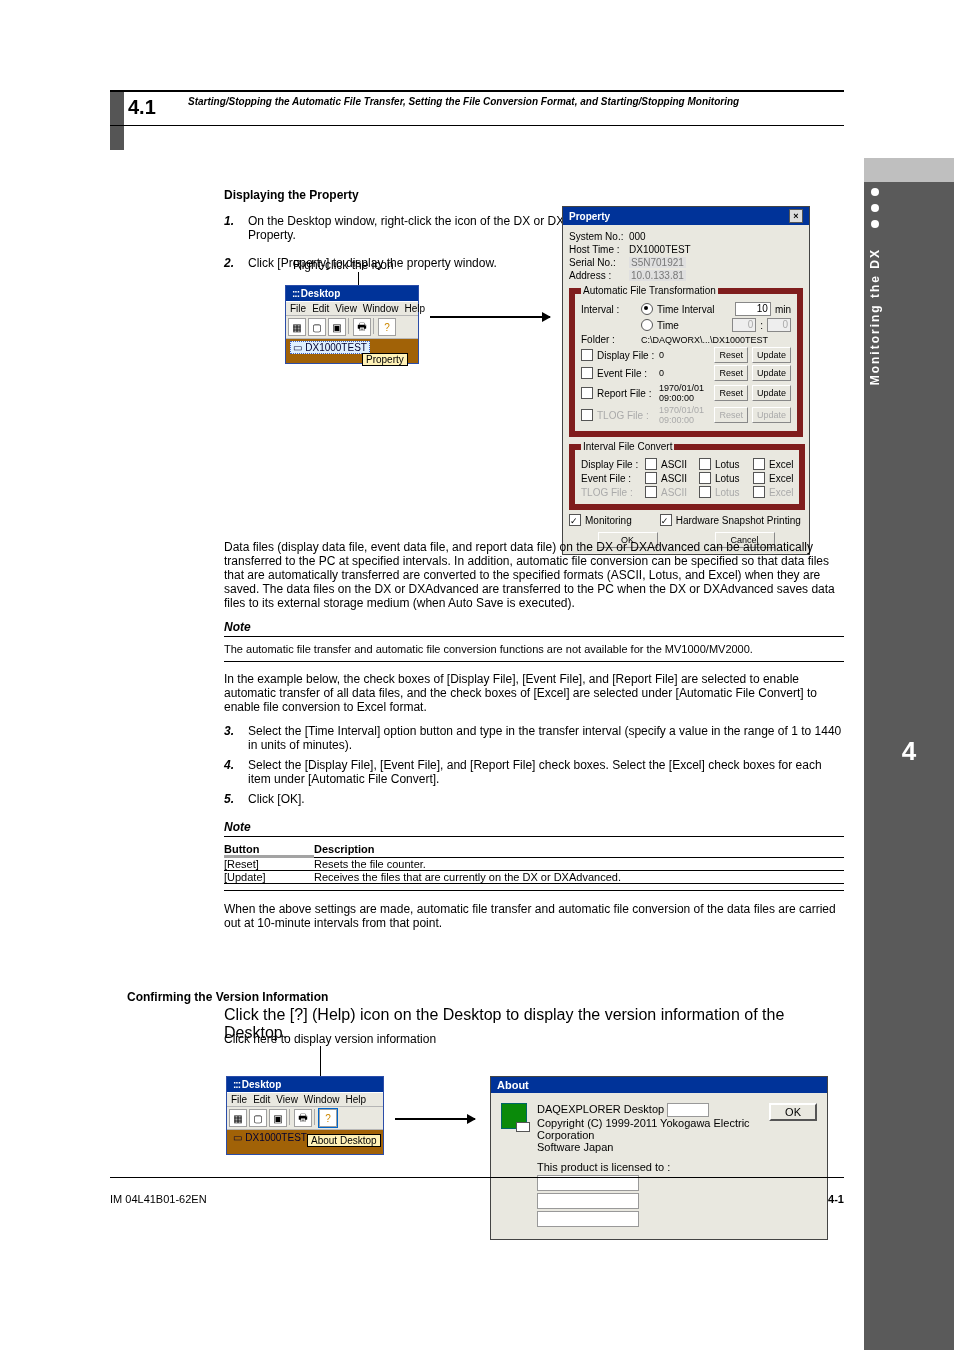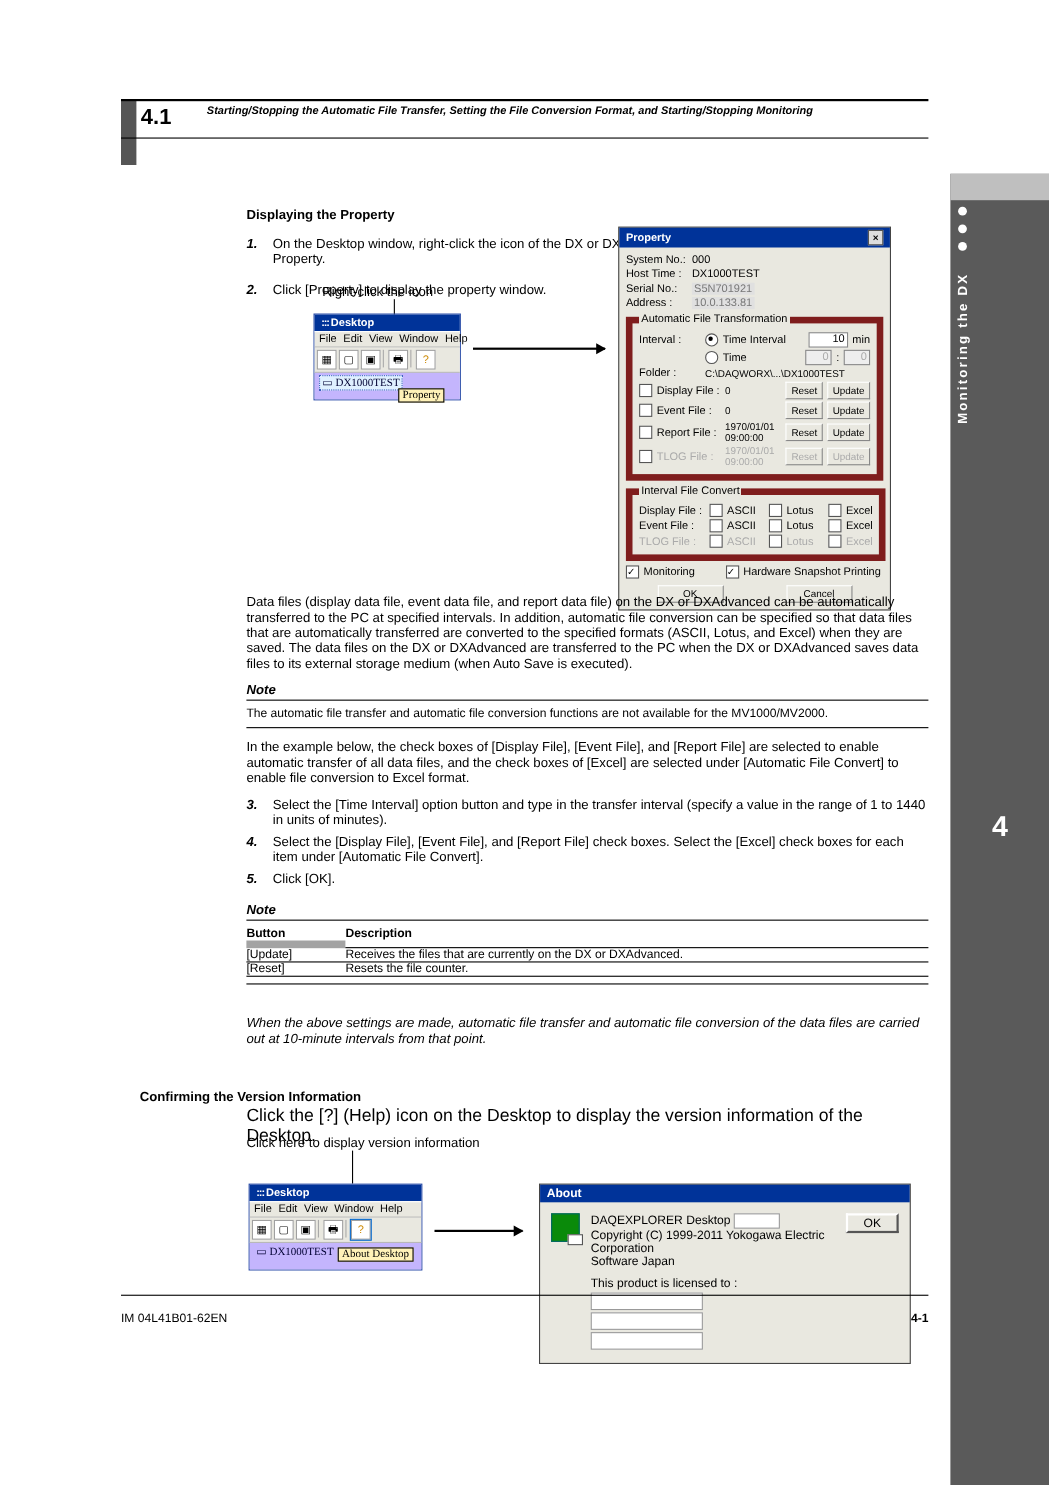--- a/index.html
+++ b/index.html
@@ -26,21 +26,21 @@
 
   
   .appwin{width:132px;border:1px solid #2b4da8;font-size:10px;}
   .app-title{background:var(--app-blue);color:#fff;padding:2px 6px;font-weight:bold;}
   .app-title .grip{letter-spacing:-1px;}
   .menubar{background:var(--gray-win);border-top:1px solid #fff;border-bottom:1px solid #b5b5b5;padding:1px 4px;display:flex;gap:6px;font-size:10px;color:#000;}
   .menubar span{cursor:default;}
   .toolbar{background:var(--gray-win);display:flex;gap:2px;padding:2px;border-bottom:1px solid #b8b8b8;}
   .tbtn{width:16px;height:16px;background:#fff;border:1px solid #a0a0a0;display:flex;align-items:center;justify-content:center;font-size:10px;}
   .tbtn.sep{width:2px;background:transparent;border:none;border-left:1px solid #aaa;}
-  .app-body{background:#c4b5fd;padding:2px 4px;min-height:20px;position:relative;font-family:Liberation Serif, serif;}
+  .app-body{background:#a16207;padding:2px 4px;min-height:20px;position:relative;}
   .devsel{border:1px dotted #4060c0;background:#dff0ff;padding:0 2px;display:inline-block;color:#003;}
   .devitem{display:inline-block;padding:0 2px;color:#003;}
   .tooltip{position:absolute;background:#fff2b8;border:1px solid #000;padding:0 3px;font-size:10px;}
 
   
   .arrow{position:relative;height:2px;background:#000;}
   .arrow::after{content:"";position:absolute;right:-1px;top:-4px;border-left:9px solid #000;border-top:5px solid transparent;border-bottom:5px solid transparent;}
 
   
   .dlg{width:246px;background:var(--gray-win);border:1px solid #444;font-size:10px;position:relative;}
@@ -299,34 +299,34 @@
         <span>Select the [Display File], [Event File], and [Report File] check boxes. Select the [Excel] check boxes for each item under [Automatic File Convert].</span>
       </div>
   <div class="bullet">
         <span class="bnum">5.</span>
         <span>Click [OK].</span>
       </div>
   <div class="note" style="margin-top:14px;">Note</div>
   <div class="ruleline" style="margin-top:2px;"></div>
   <div>
     <div style="display:flex;font-size:11px;">
-      <span style="width:90px;font-weight:bold;border-bottom:7px solid #a3a3a3;">Button</span>
+      <span style="width:90px;font-weight:bold;border-bottom:3px solid #a3a3a3;">Button</span>
       <span style="flex:1;font-weight:bold;border-bottom:1px solid #000;">Description</span>
+    </div>
+    <div style="display:flex;font-size:11px;border-bottom:1px solid #000;">
+      <span style="width:90px;">[Reset]</span>
+      <span style="flex:1;">Resets the file counter.</span>
     </div>
     <div style="display:flex;font-size:11px;border-bottom:1px solid #000;">
       <span style="width:90px;">[Update]</span>
       <span style="flex:1;">Receives the files that are currently on the DX or DXAdvanced.</span>
     </div>
-    <div style="display:flex;font-size:11px;border-bottom:1px solid #000;">
-      <span style="width:90px;">[Reset]</span>
-      <span style="flex:1;">Resets the file counter.</span>
-    </div>
   </div>
   <div class="ruleline" style="margin-top:6px;"></div>
-  <div style="margin-top:28px;font-style:italic;">When the above settings are made, automatic file transfer and automatic file conversion of the data files are carried out at 10-minute intervals from that point.</div>
+  <div style="margin-top:11px;">When the above settings are made, automatic file transfer and automatic file conversion of the data files are carried out at 10-minute intervals from that point.</div>
 </div>
 
 <div class="float" style="left:127px;top:990px;width:720px;">
   <h4 class="sub">Confirming the Version Information</h4>
   <div style="font-size:16px;margin-left:97px;">Click the [?] (Help) icon on the Desktop to display the version information of the Desktop.</div>
 </div>
 
 <div class="float callout-lbl" style="left:224px;top:1032px;">Click here to display version information</div>
 <div class="callout-line float" style="left:320px;top:1046px;width:1px;height:30px;"></div>
 

